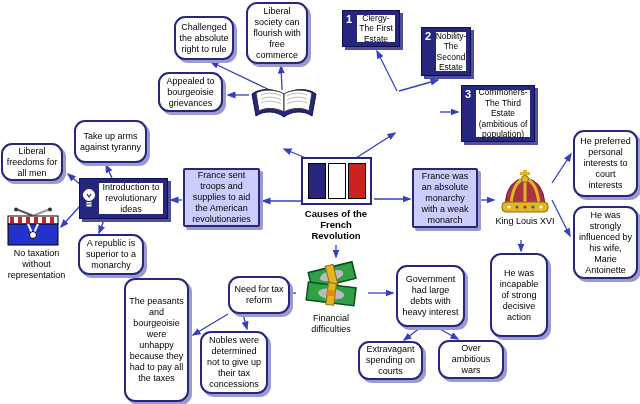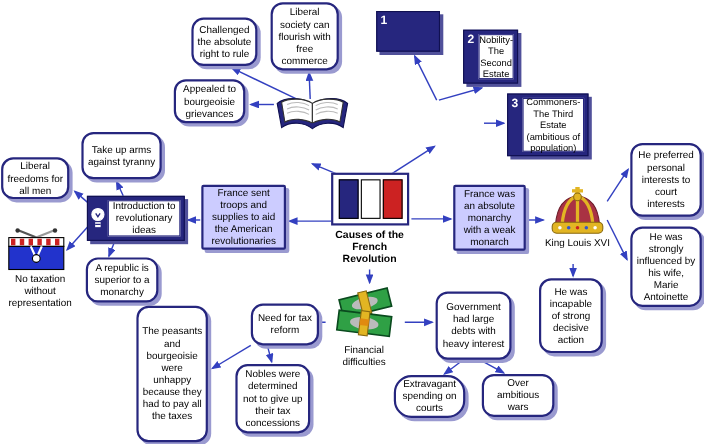--- a/index.html
+++ b/index.html
@@ -79,33 +79,34 @@
       <path d="M36 9 C29 4 14 4 8 8 L11 26 C18 22 29 23 36 27 Z" fill="#fff" stroke="#333" stroke-width="1"></path>
       <path d="M36 9 C43 4 58 4 64 8 L61 26 C54 22 43 23 36 27 Z" fill="#fff" stroke="#333" stroke-width="1"></path>
       <path d="M13 10 C19 7 28 8 33 11 M13 14 C19 11 28 12 33 15 M13 18 C19 15 28 16 33 19" stroke="#BBB" fill="none" stroke-width="1"></path>
       <path d="M39 11 C44 8 53 7 59 10 M39 15 C44 12 53 11 59 14 M39 19 C44 16 53 15 59 18" stroke="#BBB" fill="none" stroke-width="1"></path>
       <path d="M33 27 L36 32 L39 27" fill="#26267E"></path>
     </svg>
   </div>
 
   <div class="node estate" style="left:342px;top:10px;width:58px;height:37px;">
     <span class="num">1</span>
+    <span class="inner">Clergy- The First Estate</span>
   </div>
   <div class="node estate" style="left:421px;top:27px;width:50px;height:49px;">
     <span class="num">2</span>
     <span class="inner">Nobility- The Second Estate</span>
   </div>
   <div class="node estate" style="left:461px;top:85px;width:74px;height:57px;">
     <span class="num">3</span>
     <span class="inner">Commoners- The Third Estate (ambitious of population)</span>
   </div>
 
   <div class="node bubble" style="left:573px;top:130px;width:65px;height:67px;">He preferred personal interests to court interests</div>
   <div class="node bubble" style="left:573px;top:206px;width:65px;height:73px;">He was strongly influenced by his wife, Marie Antoinette</div>
-  <div class="node bubble" style="left:490px;top:253px;width:58px;height:68px;">He was incapable of strong decisive action</div>
+  <div class="node bubble" style="left:490px;top:253px;width:58px;height:84px;">He was incapable of strong decisive action</div>
 
   <div class="node bubble" style="left:74px;top:120px;width:73px;height:43px;">Take up arms against tyranny</div>
   <div class="node bubble" style="left:1px;top:143px;width:62px;height:38px;">Liberal freedoms for all men</div>
   <div class="node bubble" style="left:78px;top:234px;width:66px;height:41px;">A republic is superior to a monarchy</div>
 
   <div class="node intro" style="left:79px;top:178px;width:89px;height:41px;">
     <span class="bulb">
       <svg width="14" height="24" viewBox="0 0 14 24">
         <circle cx="7" cy="8" r="5.5" fill="#fff" stroke="#fff"></circle>
         <path d="M5 7 L7 10 L9 7" stroke="#26267E" fill="none" stroke-width="1.2"></path>
@@ -158,36 +159,36 @@
         <rect x="44" y="10" width="4" height="6" fill="#CC2222"></rect>
       <rect x="2" y="17" width="50" height="21" fill="#2233CC" stroke="#000"></rect>
       <path d="M22 17 L27 28 L32 17" fill="none" stroke="#fff" stroke-width="2"></path>
       <circle cx="27" cy="28" r="3.5" fill="#fff" stroke="#000"></circle>
     </svg>
   </div>
   <div class="iconlabel" style="left:0px;top:248px;width:73px;">No taxation without representation</div>
 
   <div class="node bubble" style="left:124px;top:278px;width:65px;height:124px;">The peasants and bourgeoisie were unhappy because they had to pay all the taxes</div>
   <div class="node bubble" style="left:205px;top:276px;width:62px;height:38px;margin-left:23px;">Need for tax reform</div>
-  <div class="node bubble" style="left:214px;top:331px;width:68px;height:63px;">Nobles were determined not to give up their tax concessions</div>
+  <div class="node bubble" style="left:200px;top:331px;width:68px;height:63px;">Nobles were determined not to give up their tax concessions</div>
 
   <div class="iconwrap" style="left:297px;top:259px;">
     <svg width="71" height="53" viewBox="0 0 71 53">
       <g transform="rotate(-14 35 18)">
         <rect x="13" y="8" width="45" height="17" fill="#2FA045" stroke="#0A4A1E" stroke-width="1.5"></rect>
         <ellipse cx="35" cy="16.5" rx="12" ry="5" fill="#BBB"></ellipse>
         <rect x="31" y="6" width="8" height="21" fill="#E2B523" stroke="#8a6a10"></rect>
       </g>
       <g transform="rotate(7 35 36)">
         <rect x="10" y="26" width="48" height="18" fill="#2FA045" stroke="#0A4A1E" stroke-width="1.5"></rect>
         <ellipse cx="34" cy="35" rx="13" ry="5.5" fill="#BBB"></ellipse>
         <rect x="30" y="24" width="8" height="22" fill="#E2B523" stroke="#8a6a10"></rect>
         <rect x="30" y="31" width="8" height="6" fill="#E08A10"></rect>
       </g>
     </svg>
   </div>
   <div class="iconlabel" style="left:299px;top:313px;width:64px;">Financial difficulties</div>
 
   <div class="node bubble" style="left:396px;top:265px;width:69px;height:62px;">Government had large debts with heavy interest</div>
-  <div class="node bubble" style="left:358px;top:341px;width:65px;height:39px;border-radius:16px;">Extravagant spending on courts</div>
+  <div class="node bubble" style="left:358px;top:341px;width:65px;height:39px;">Extravagant spending on courts</div>
   <div class="node bubble" style="left:438px;top:340px;width:66px;height:39px;">Over ambitious wars</div>
 
 </div>
 
 </body></html>

